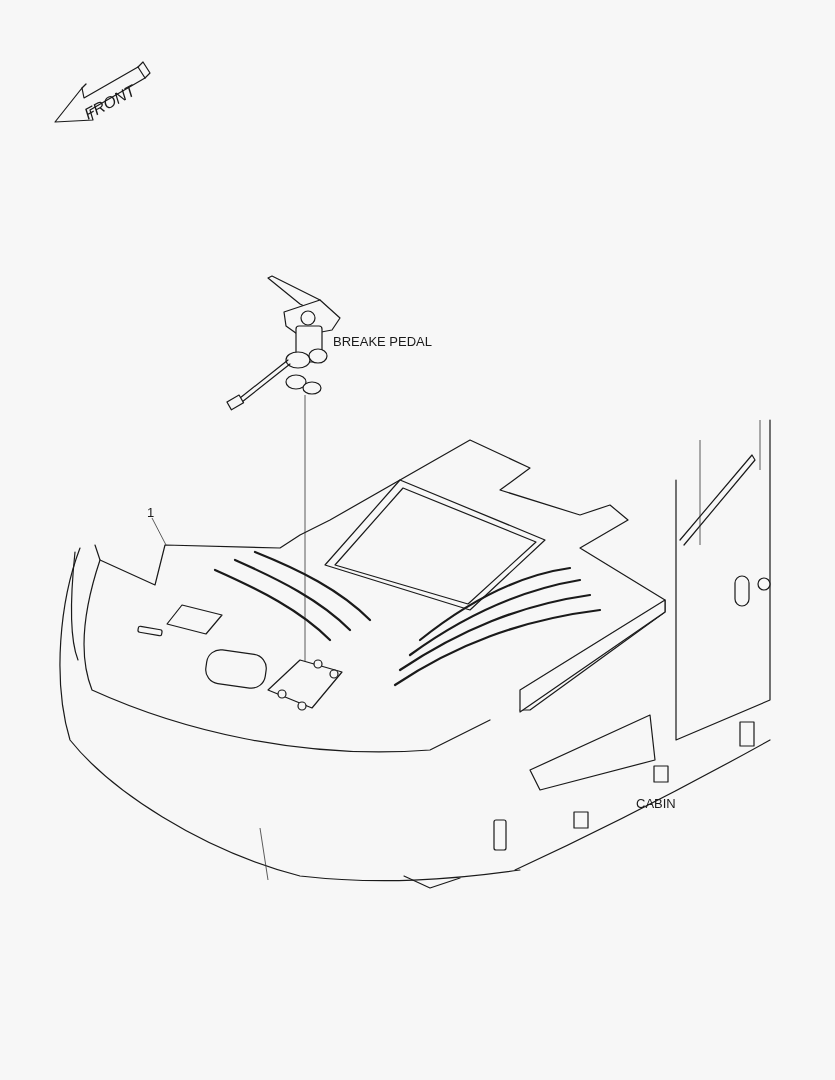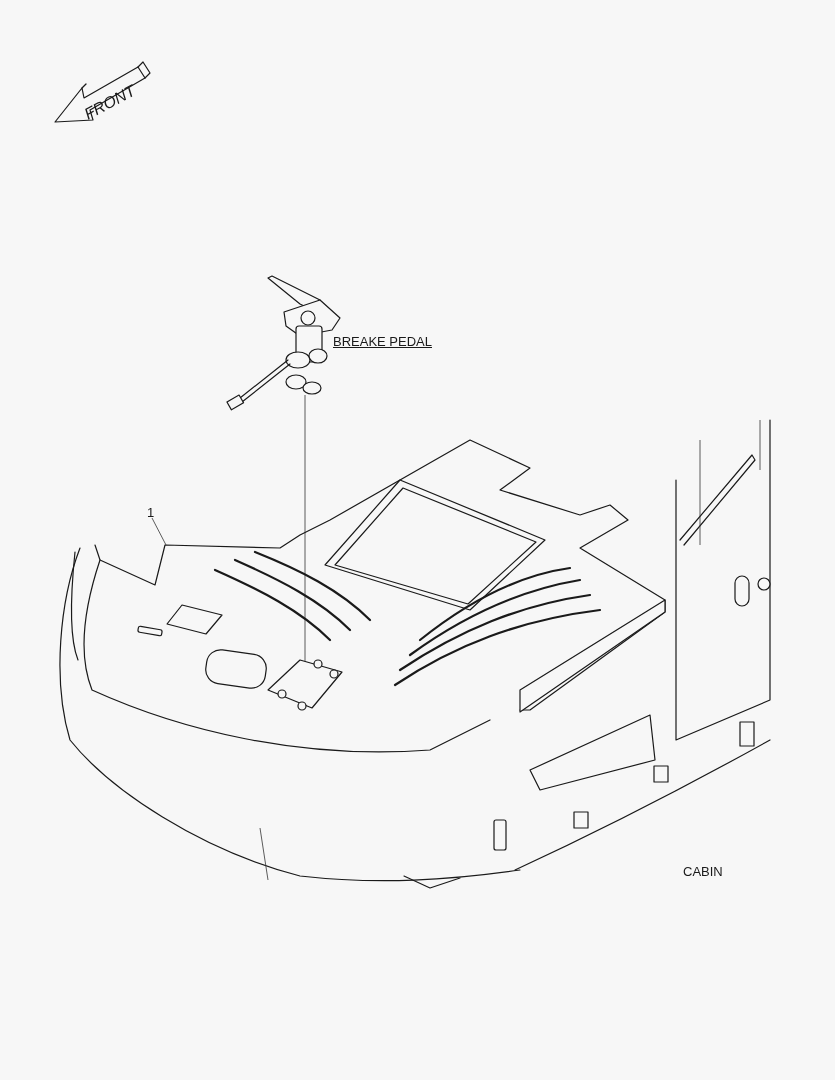--- a/index.html
+++ b/index.html
@@ -82,15 +82,15 @@
     <path class="ln" d="M530,770 L650,715 L655,760 L540,790 Z"></path>
     <rect class="fillw" x="494" y="820" width="12" height="30" rx="2"></rect>
     <rect class="fillw" x="574" y="812" width="14" height="16"></rect>
     <rect class="fillw" x="654" y="766" width="14" height="16"></rect>
     <rect class="fillw" x="740" y="722" width="14" height="24"></rect>
     <path class="ln" d="M404,876 L430,888 L460,878"></path>
     <line class="thin" x1="260" y1="828" x2="268" y2="880"></line>
   </g>
 </svg>
 
-<div class="lbl" style="left:333px;top:334px;text-decoration:underline;">BREAKE PEDAL</div>
-<div class="lbl" style="left:636px;top:864px;margin-left:47px;">CABIN</div>
+<div class="lbl" style="left:333px;top:334px;">BREAKE PEDAL</div>
+<div class="lbl" style="left:636px;top:796px;">CABIN</div>
 <div class="callout" style="left:147px;top:505px;">1</div>
 
 </body></html>

